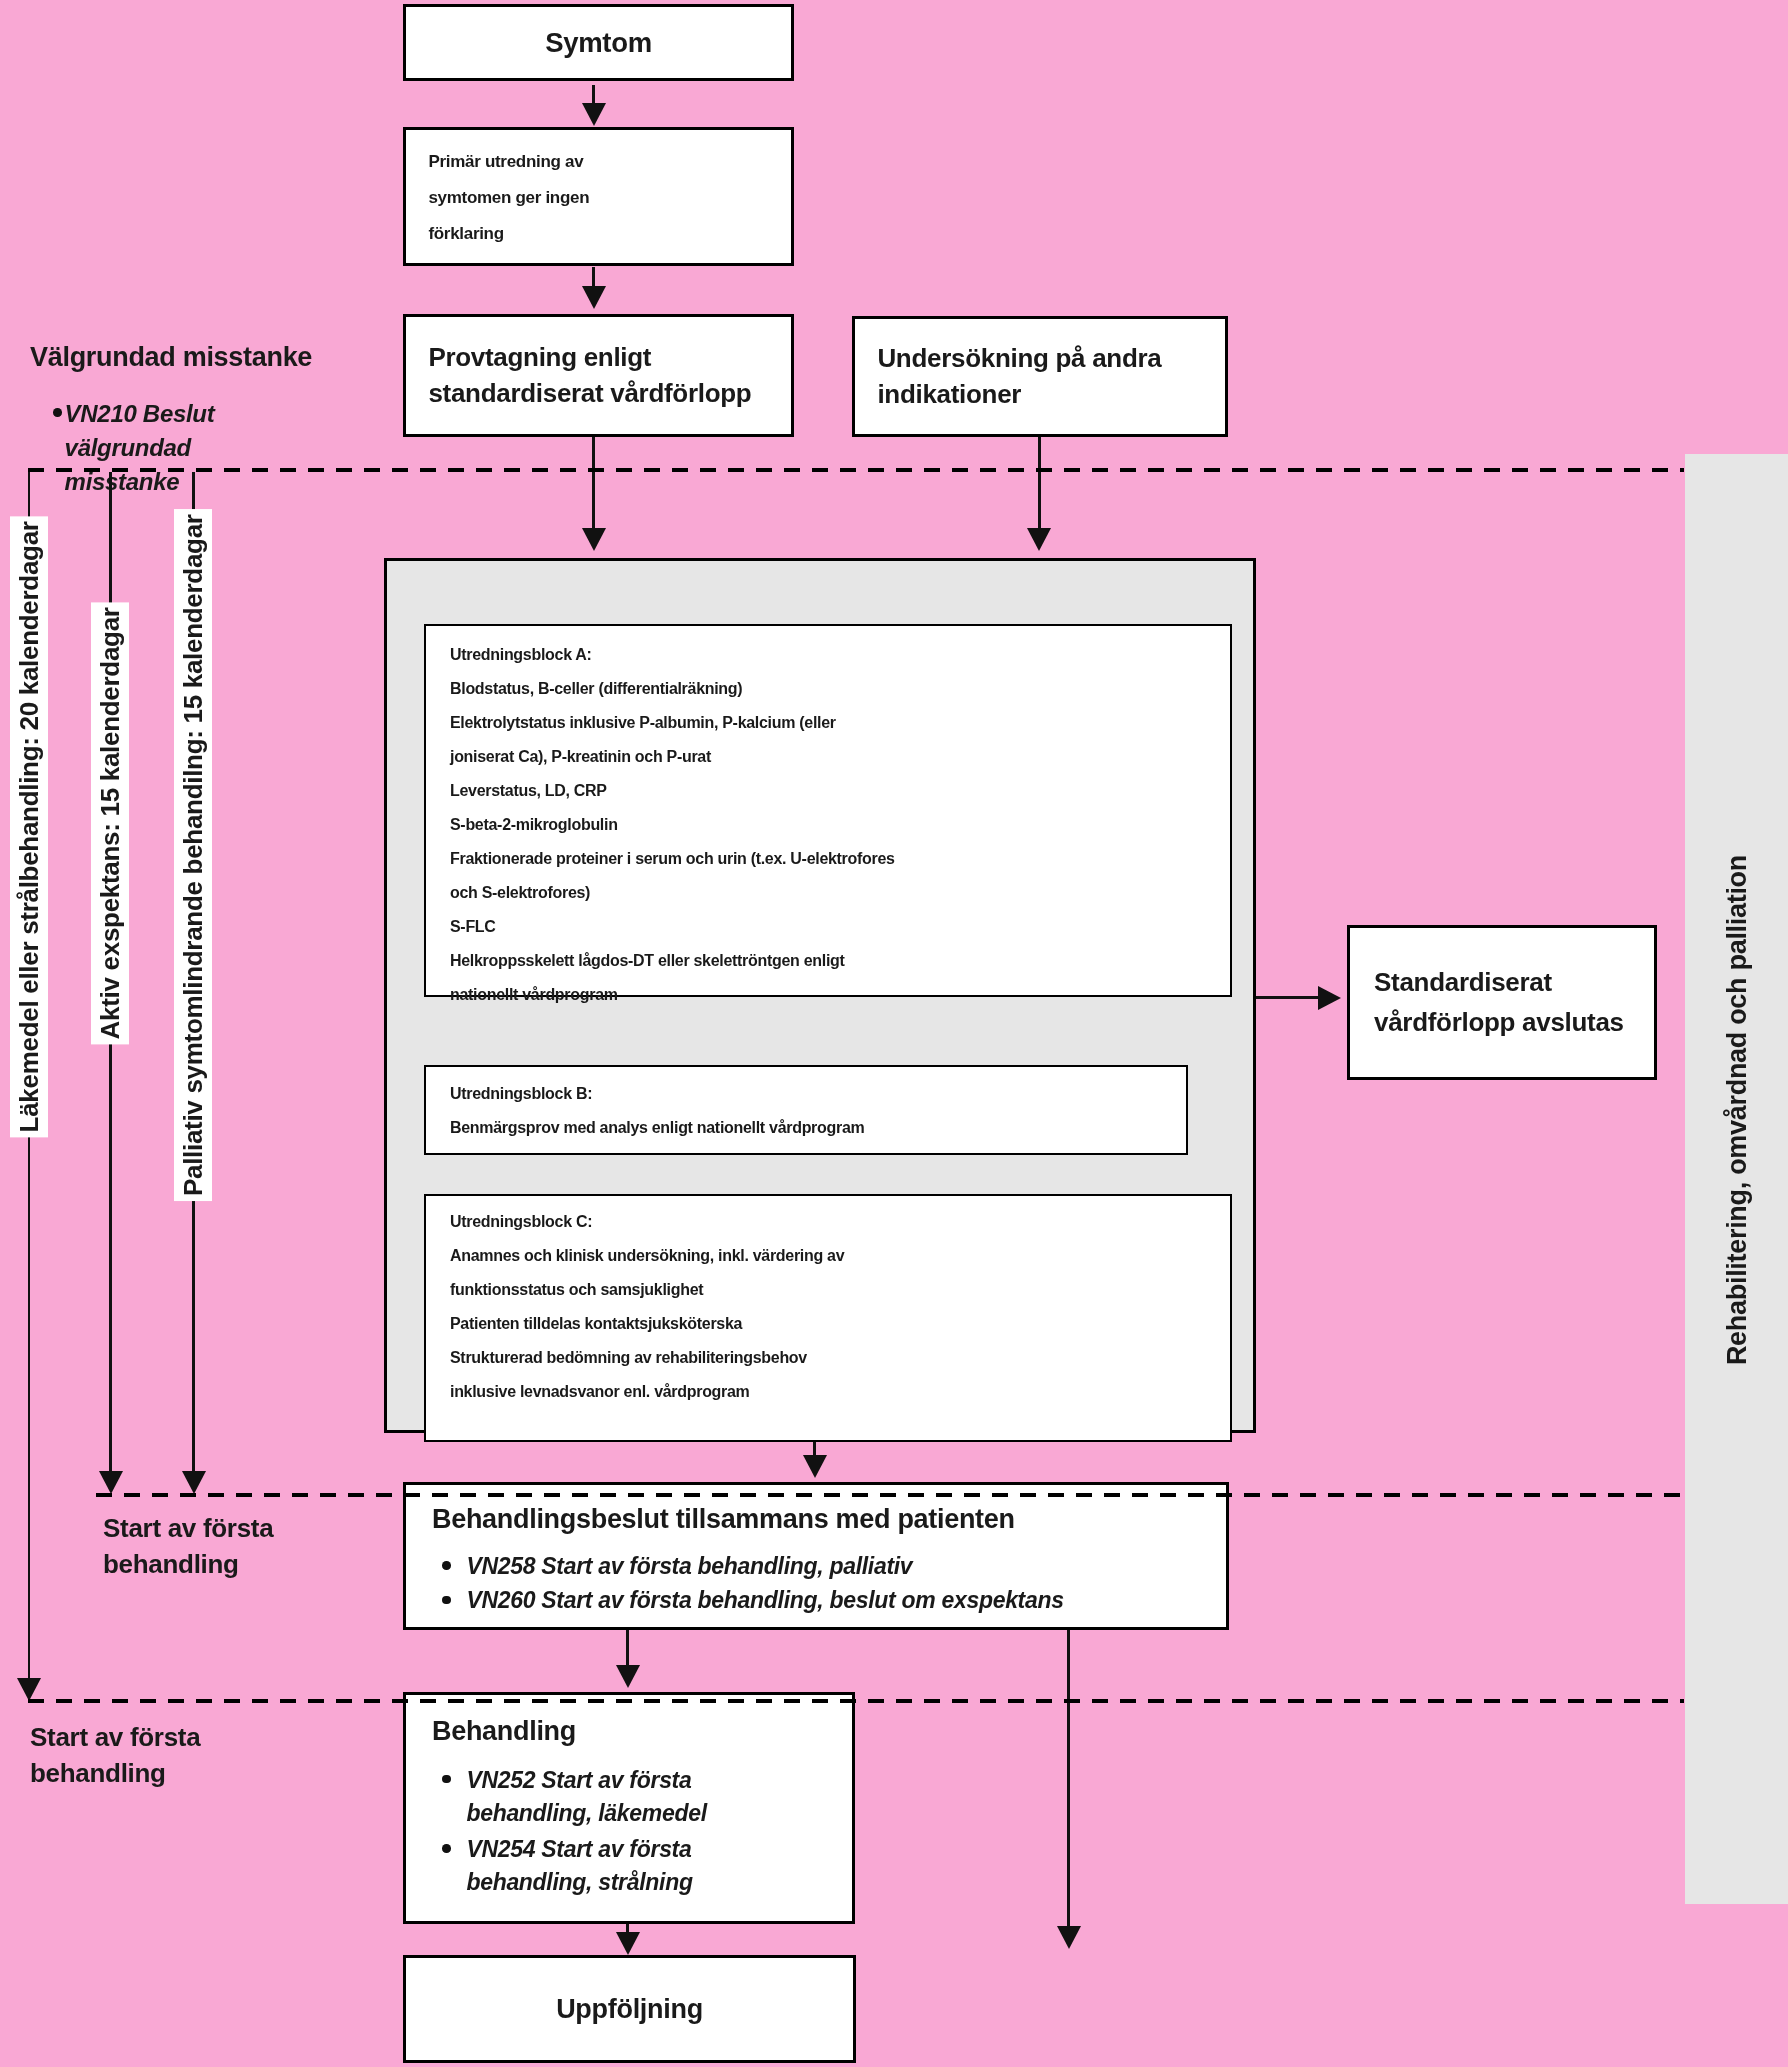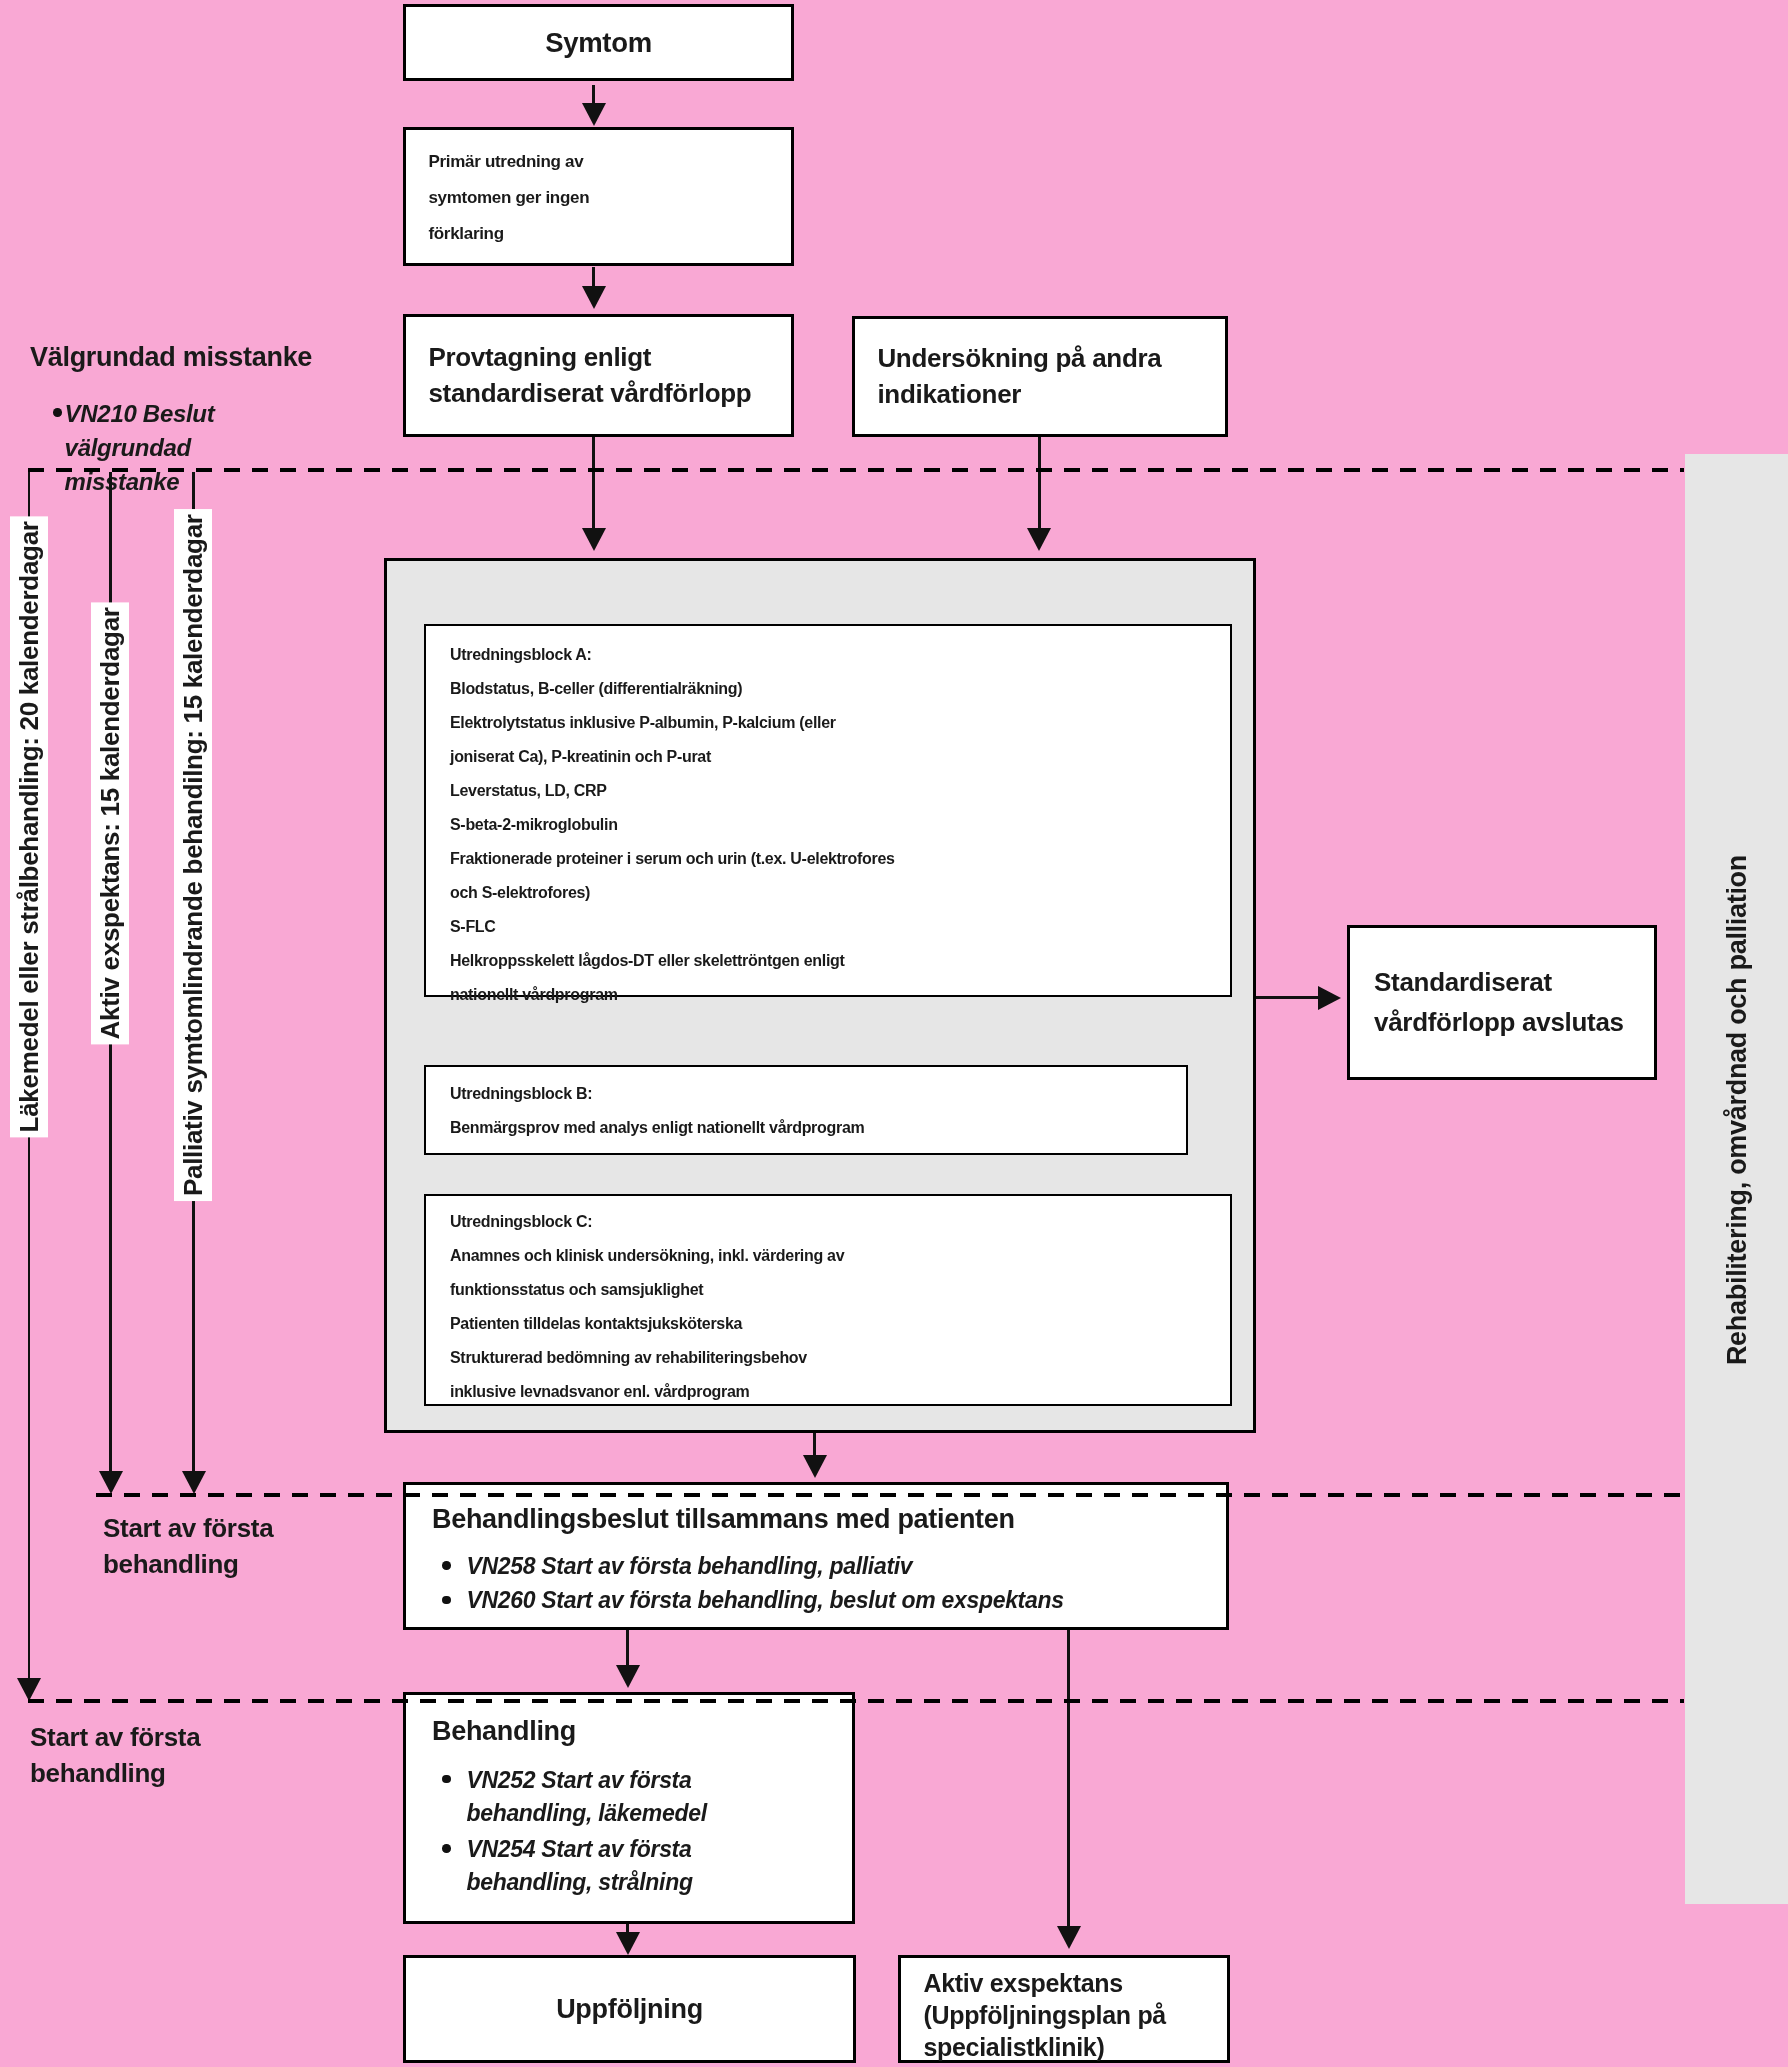--- a/index.html
+++ b/index.html
@@ -111,21 +111,21 @@
 S-FLC
 Helkroppsskelett lågdos-DT eller skelettröntgen enligt
 nationellt vårdprogram</div>
   </div>
 
   <div class="box box-thin z3" style="left:424px;top:1065px;width:764px;height:90px;padding:10.3px 15.5px 0 24px;">
     <div class="pre blocktext">Utredningsblock B:
 Benmärgsprov med analys enligt nationellt vårdprogram</div>
   </div>
 
-  <div class="box box-thin z3" style="left:424px;top:1194px;width:808px;height:212px;padding:8.6px 15.5px 0 24px;">
+  <div class="box box-thin z3" style="left:424px;top:1194px;width:808px;height:248px;padding:8.6px 15.5px 0 24px;">
     <div class="pre blocktext">Utredningsblock C:
 Anamnes och klinisk undersökning, inkl. värdering av
 funktionsstatus och samsjuklighet
 Patienten tilldelas kontaktsjuksköterska
 Strukturerad bedömning av rehabiliteringsbehov
 inklusive levnadsvanor enl. vårdprogram</div>
   </div>
 
   <div class="hline" style="left:1256px;top:996px;width:64px;"></div>
   <div class="head-right" style="left:1318px;top:986px;"></div>
@@ -180,20 +180,15 @@
   <div class="abs pre" style="left:30px;top:1719px;font-size:26px;line-height:36px;">Start av första
 behandling</div>
 
   <div class="vline" style="left:626px;top:1924px;height:10.3px;"></div>
   <div class="head-down" style="left:616px;top:1932px;"></div>
 
   <div class="box center-txt" style="left:403px;top:1955px;width:453px;height:108px;font-size:27px;">
     <span>Uppföljning</span>
   </div>
 
-  <div class="box" style="left:898px;top:1955px;width:332px;height:108px;padding:8.6px 12px 0 22.4px;">
-    <div class="pre" style="font-size:25px;line-height:32px;">Aktiv exspektans
-(Uppföljningsplan på
-specialistklinik)</div>
-  </div>
 
 </div>
 
 
 </body></html>

